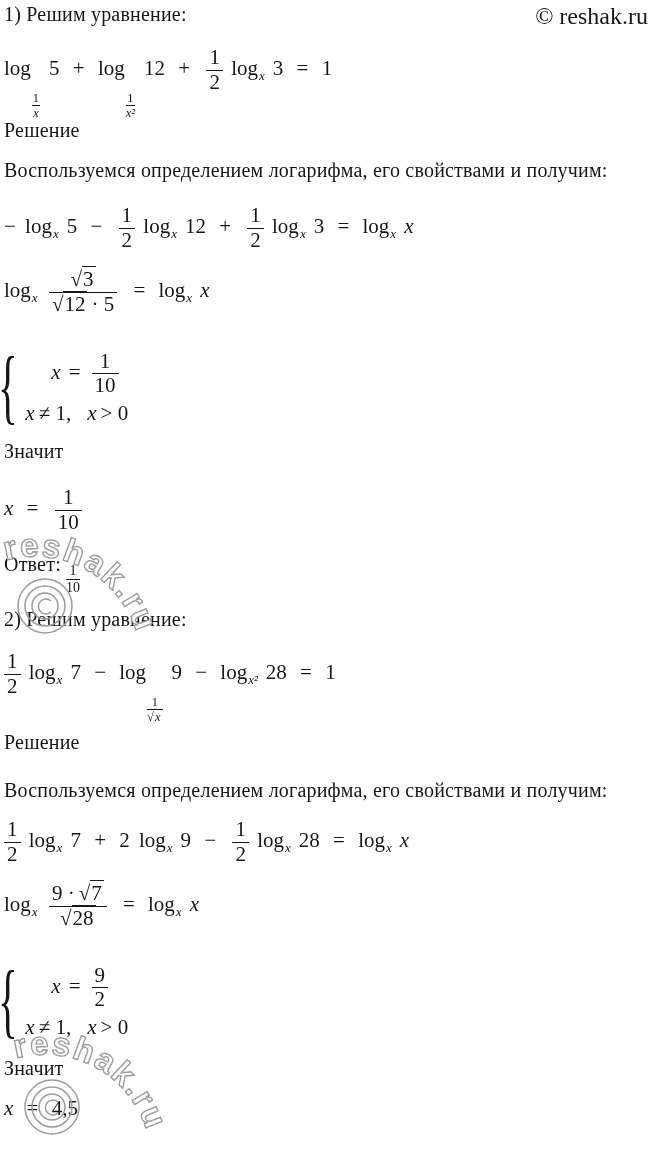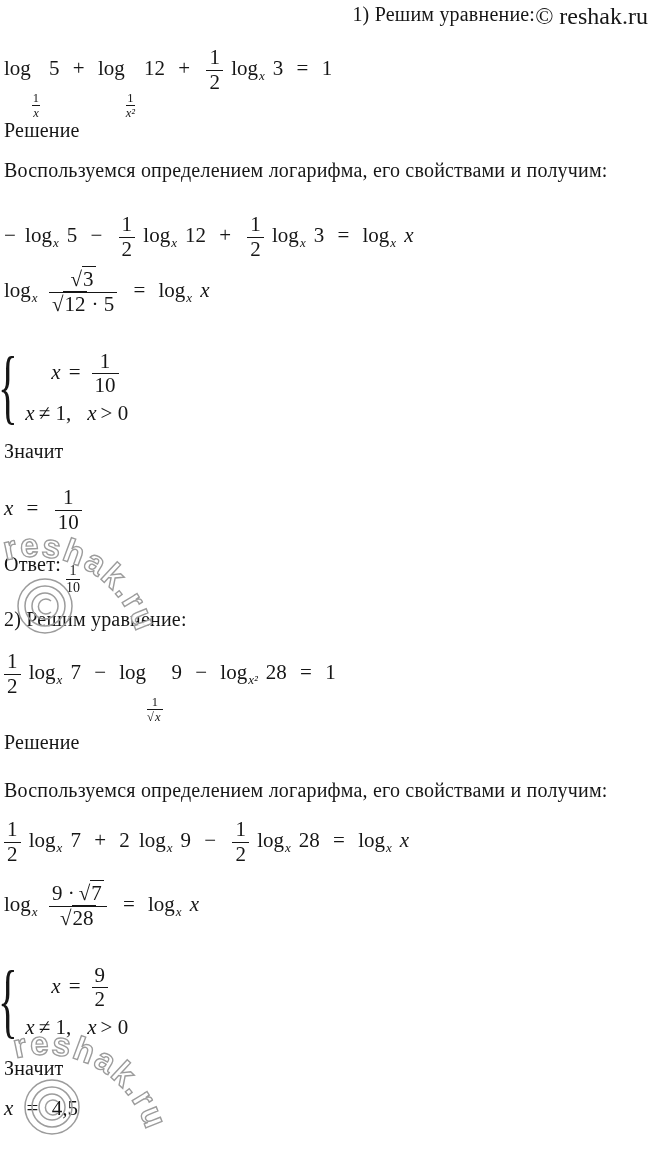--- a/index.html
+++ b/index.html
@@ -1,22 +1,22 @@
 <!DOCTYPE html>
 <html><head>
 <meta charset="utf-8">
 <style>
   *{box-sizing:border-box}
   body{margin:0;background:#e8e8e8}
   .page{position:relative;width:650px;height:1163px;margin:0 auto;background:#fff;
         color:#161616;font-family:"Liberation Serif","DejaVu Serif",serif;overflow:hidden}
   .blk{position:absolute;left:4px;white-space:nowrap}
   .text{font-size:20px;letter-spacing:.2px}
-  .headerrow{position:absolute;left:0;right:0;top:3px;display:flex;justify-content:flex-end;
-             padding:0 2px 0 12px}
+  .headerrow{position:absolute;left:0;right:0;top:3px;display:flex;justify-content:space-between;
+             padding:0 2px 0 4px}
   .copy{font-size:24px}
   .math{font-size:21px;line-height:1.05}
   .it{font-style:italic}
   .op{margin:0 8px}
   .argsp{margin-left:5px}
   .fr{display:inline-flex;flex-direction:column;text-align:center;vertical-align:middle;
       margin:0 3px;line-height:1.12}
   .fr .n{border-bottom:1.6px solid #161616;padding:0 3px}
   .fr .d{padding:0 3px}
   .sfr{display:inline-flex;flex-direction:column;text-align:center;font-size:12.5px;
@@ -68,21 +68,21 @@
       </span>
     <span>log</span><span class="sb it">x</span><span class="argsp">3</span>
     <span class="op">=</span>
     <span>1</span>
   </div>
 
   <div class="blk text" style="top:119px">Решение</div>
 
   <div class="blk text" style="top:159px">Воспользуемся определением логарифма, его свойствами и получим:</div>
 
-  <div class="blk math" style="top:213px">
+  <div class="blk math" style="top:204px">
     <span>−</span>
     <span class="mt">log</span><span class="sb it">x</span><span class="argsp">5</span>
     <span class="op">−</span>
     <span class="fr">
         <span class="n">1</span>
         <span class="d">2</span>
       </span>
     <span>log</span><span class="sb it">x</span><span class="argsp">12</span>
     <span class="op">+</span>
     <span class="fr">

